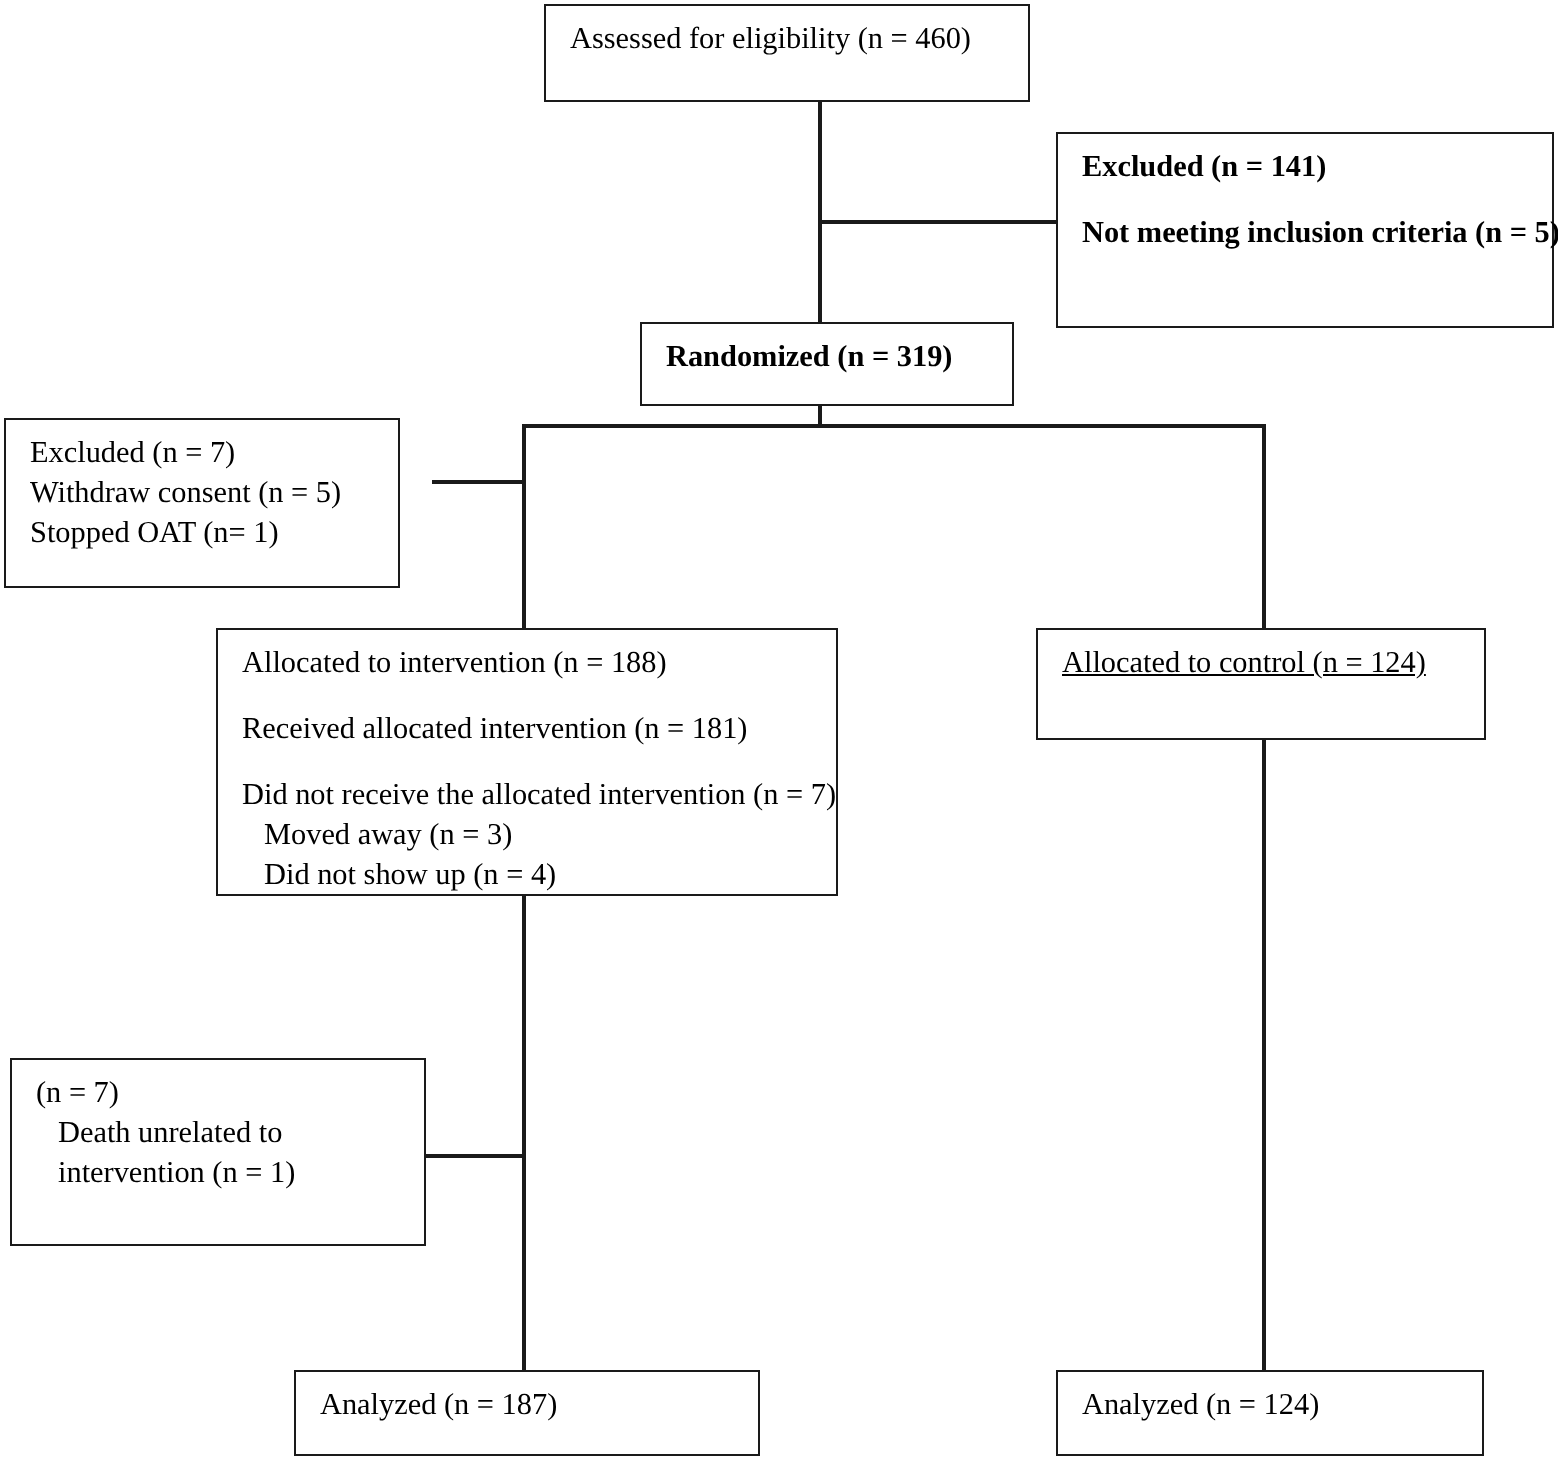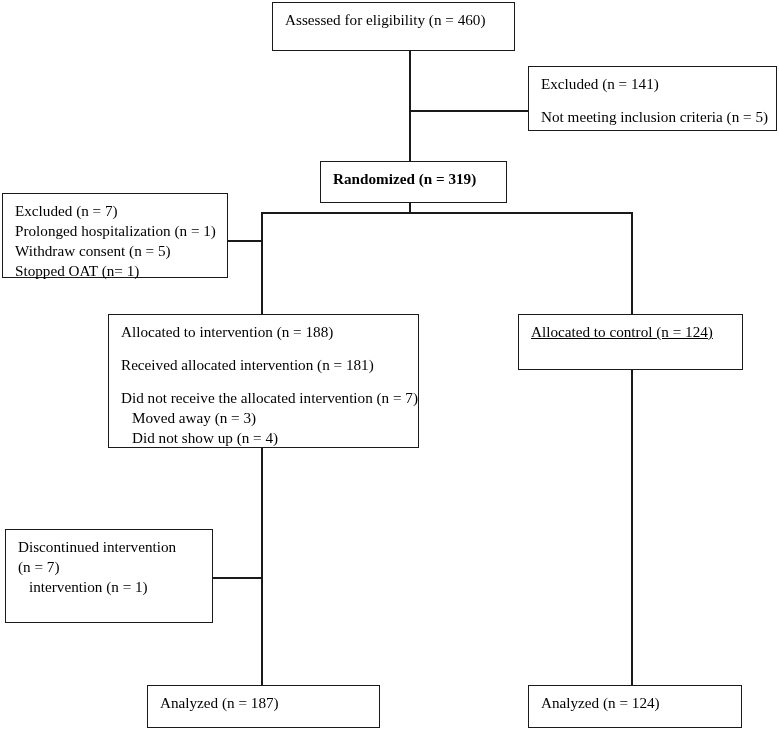--- a/index.html
+++ b/index.html
@@ -41,23 +41,23 @@
   .conn {
     position: absolute;
     background: #1a1a1a;
     z-index: 1;
   }
   .v { width: 1.6px; }
   .h { height: 1.6px; }
 
   
   #box-eligibility   { left: 272px; top: 2px;   width: 243px; height: 49px; }
-  #box-excluded-top  { left: 528px; top: 66px;  width: 249px; height: 65px; }
+  #box-excluded-top  { left: 528px; top: 66px;  width: 249px; height: 98px; font-weight: bold; }
   #box-randomized    { left: 320px; top: 161px; width: 187px; height: 42px; font-weight: bold; }
-  #box-excluded-left { left: 2px;   top: 193px; width: 226px; height: 85px; }
+  #box-excluded-left { left: 2px;   top: 209px; width: 198px; height: 85px; }
   #box-intervention  { left: 108px; top: 314px; width: 311px; height: 134px; }
   #box-control       { left: 518px; top: 314px; width: 225px; height: 56px; text-decoration: underline; }
   #box-discontinued  { left: 5px;   top: 529px; width: 208px; height: 94px; }
   #box-analyzed-int  { left: 147px; top: 685px; width: 233px; height: 43px; }
   #box-analyzed-ctl  { left: 528px; top: 685px; width: 214px; height: 43px; }
 
   
   #conn-elig-rand     { left: 409px; top: 51px;  height: 111px; }
   #conn-elig-excl-h   { left: 409px; top: 110px; width: 120px; }
   #conn-rand-stub     { left: 409px; top: 203px; height: 11px; }
@@ -94,42 +94,41 @@
     <span class="spacer"></span>
     <span class="line">Not meeting inclusion criteria (n = 5)</span>
   </div>
 
   <div class="box" id="box-randomized">
     <span class="line">Randomized (n = 319)</span>
   </div>
 
   <div class="box" id="box-excluded-left">
     <span class="line">Excluded (n = 7)</span>
-    <span class="line">Prolonged hospitalization (n = 1)</span>
     <span class="line">Withdraw consent (n = 5)</span>
     <span class="line">Stopped OAT (n= 1)</span>
   </div>
 
   <div class="box" id="box-intervention">
     <span class="line">Allocated to intervention (n = 188)</span>
     <span class="spacer"></span>
     <span class="line">Received allocated intervention (n = 181)</span>
     <span class="spacer"></span>
     <span class="line">Did not receive the allocated intervention (n = 7)</span>
     <span class="line indent">Moved away (n = 3)</span>
     <span class="line indent">Did not show up (n = 4)</span>
   </div>
 
   <div class="box" id="box-control">
     <span class="line">Allocated to control (n = 124)</span>
   </div>
 
   <div class="box" id="box-discontinued">
-    <span class="line">Discontinued intervention</span>
     <span class="line">(n = 7)</span>
+    <span class="line indent">Death unrelated to</span>
     <span class="line indent">intervention (n = 1)</span>
   </div>
 
   <div class="box" id="box-analyzed-int">
     <span class="line">Analyzed (n = 187)</span>
   </div>
 
   <div class="box" id="box-analyzed-ctl">
     <span class="line">Analyzed (n = 124)</span>
   </div>

